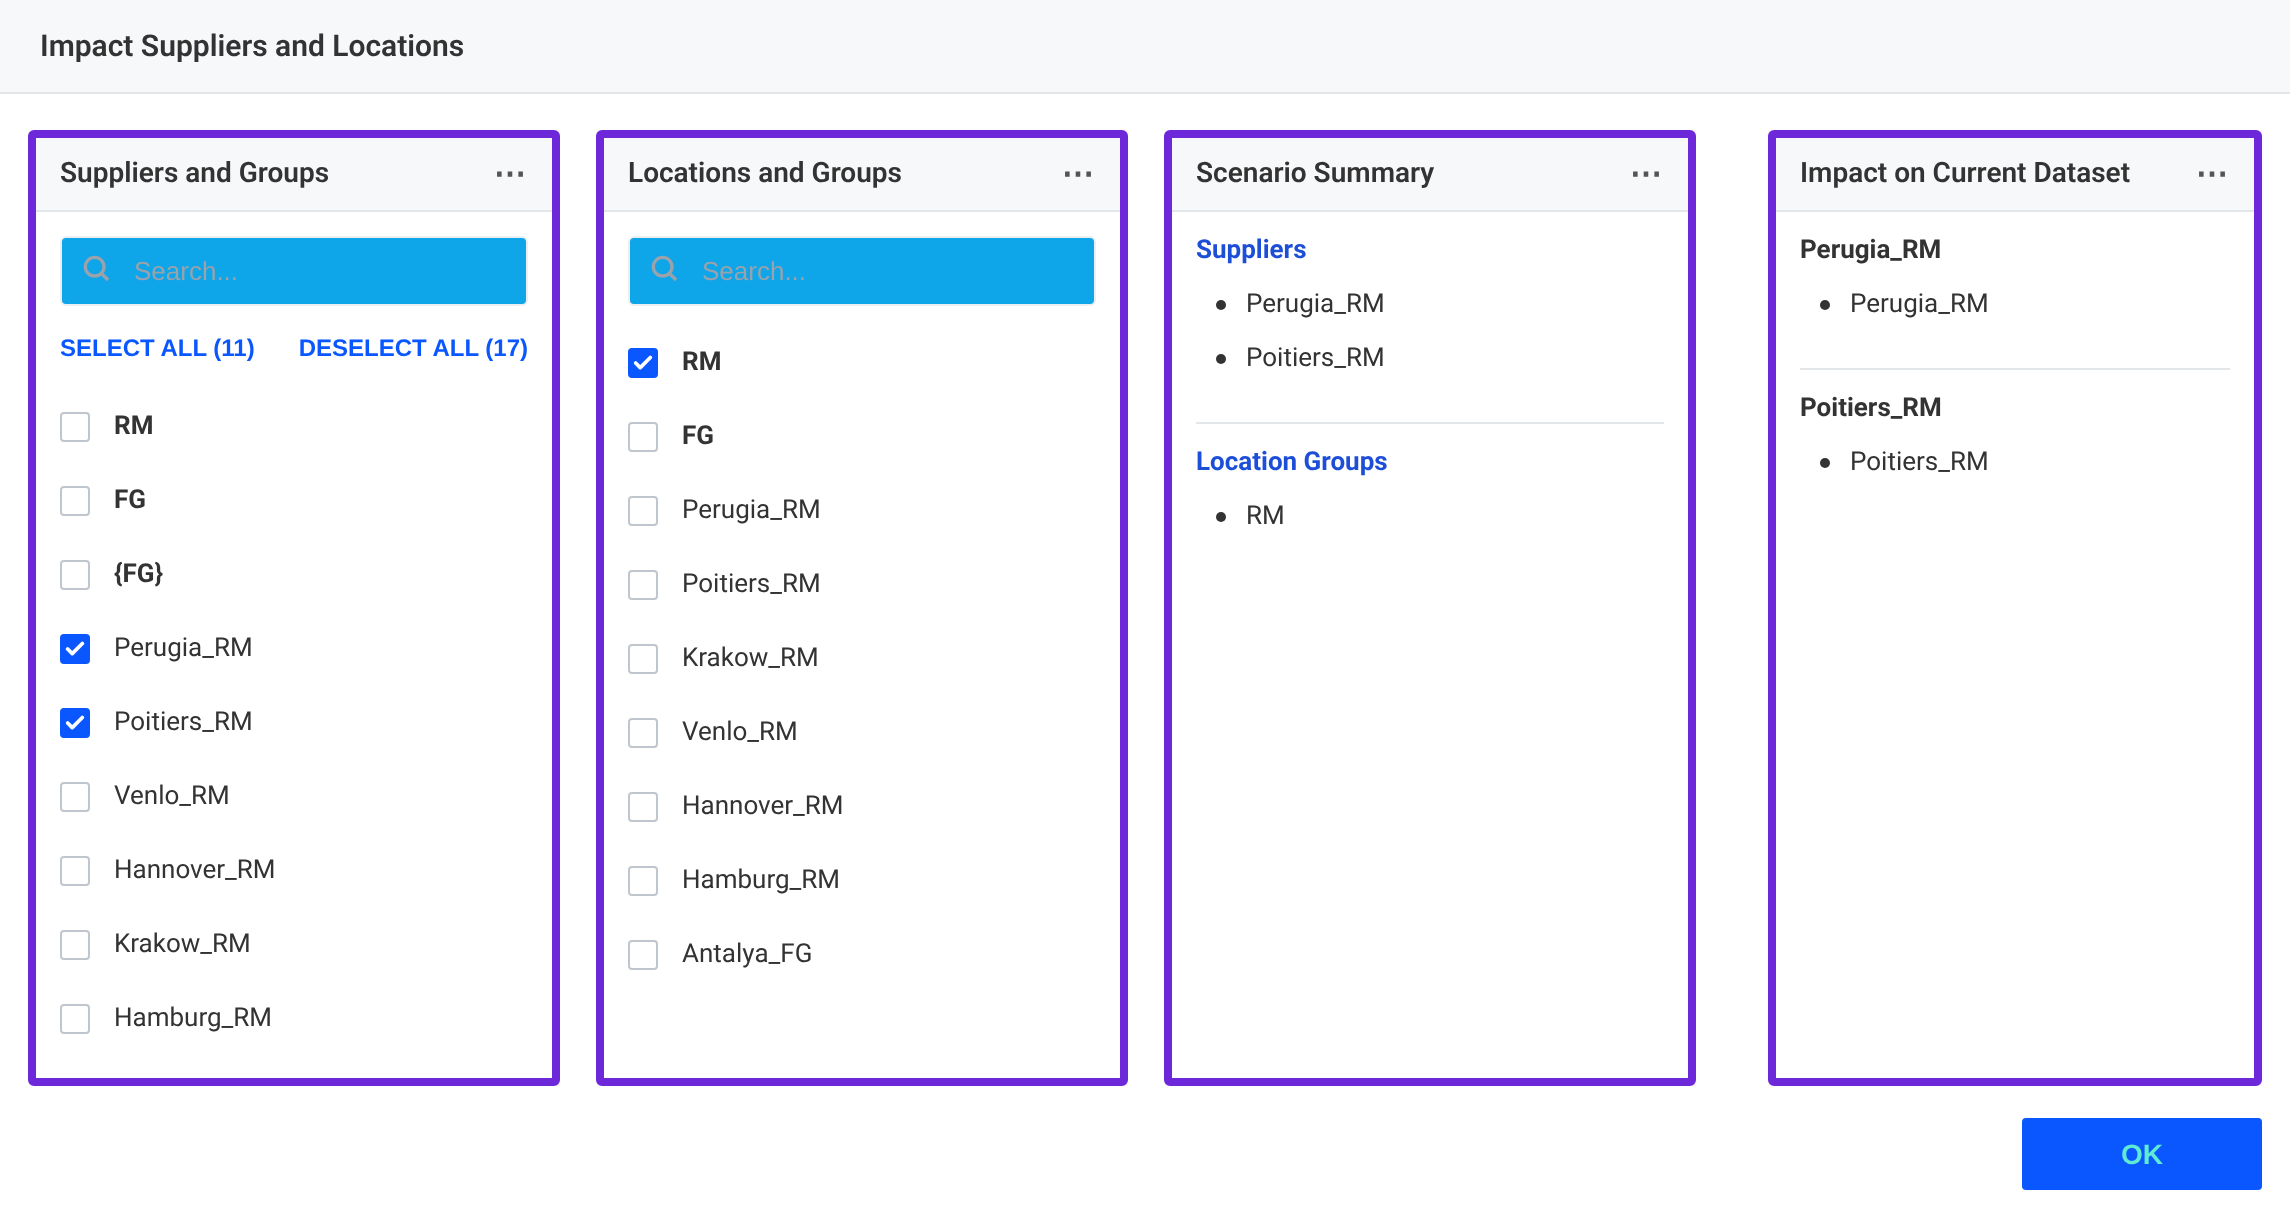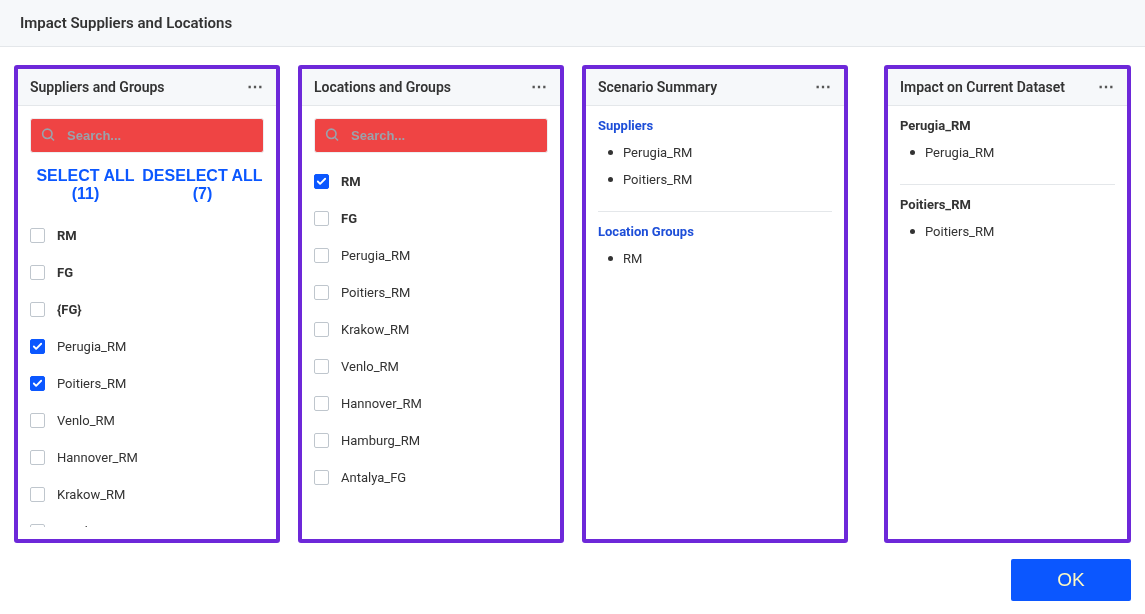--- a/index.html
+++ b/index.html
@@ -62,47 +62,46 @@
     overflow: hidden;
     display: flex;
     flex-direction: column;
   }
   .search-wrap {
     position: relative;
     margin-bottom: 10px;
   }
   .search-input {
     width: 100%;
-    background: #ef4444;
+    background: #0ea5e9;
     border: 1px solid #eceff2;
     border-radius: 3px;
     padding: 9px 10px 9px 36px;
     font-size: 13px;
     color: #333;
-    font-weight: bold;
   }
   .search-input::placeholder { color: #9aa2ab; }
   .search-icon {
     position: absolute;
     left: 10px;
     top: 50%;
     transform: translateY(-50%);
     color: #9aa2ab;
     pointer-events: none;
   }
   .select-row {
     display: flex;
     justify-content: space-between;
     margin-bottom: 10px;
   }
   .link-btn {
     background: none;
     border: none;
     color: #0b57ff;
-    font-size: 16px;
+    font-size: 12px;
     font-weight: 600;
     cursor: pointer;
     padding: 4px 0;
   }
   .check-list {
     flex: 1;
     overflow-y: auto;
     display: flex;
     flex-direction: column;
     gap: 0;
@@ -180,24 +179,24 @@
     color: #333;
     margin-bottom: 6px;
   }
   .footer {
     display: flex;
     justify-content: flex-end;
     padding: 6px 14px 14px 14px;
   }
   .ok-btn {
     background: #0b57ff;
-    color: #fef9c3;
+    color: #5eead4;
     border: none;
-    font-size: 19px;
-    font-weight: 400;
+    font-size: 14px;
+    font-weight: 700;
     padding: 10px 32px;
     min-width: 120px;
     border-radius: 2px;
     cursor: pointer;
   }
   
   .check-list::-webkit-scrollbar { width: 0; }
 </style>
 </head>
 <body>
@@ -218,21 +217,21 @@
         <span class="search-icon">
           <svg width="16" height="16" viewBox="0 0 24 24" fill="none" stroke="currentColor" stroke-width="2.5">
               <circle cx="11" cy="11" r="7"></circle>
               <line x1="21" y1="21" x2="16.5" y2="16.5"></line>
             </svg>
         </span>
         <input class="search-input" placeholder="Search..." style="">
       </div>
       <div class="select-row">
         <button class="link-btn">SELECT ALL (11)</button>
-        <button class="link-btn">DESELECT ALL (7)</button>
+        <button class="link-btn">DESELECT ALL (17)</button>
       </div>
       <div class="check-list" id="suppliers-list">
           <div class="check-item">
             <span class="checkbox"></span>
             <span class="check-label bold">RM</span>
           </div>
           <div class="check-item">
             <span class="checkbox"></span>
             <span class="check-label bold">FG</span>
           </div>

